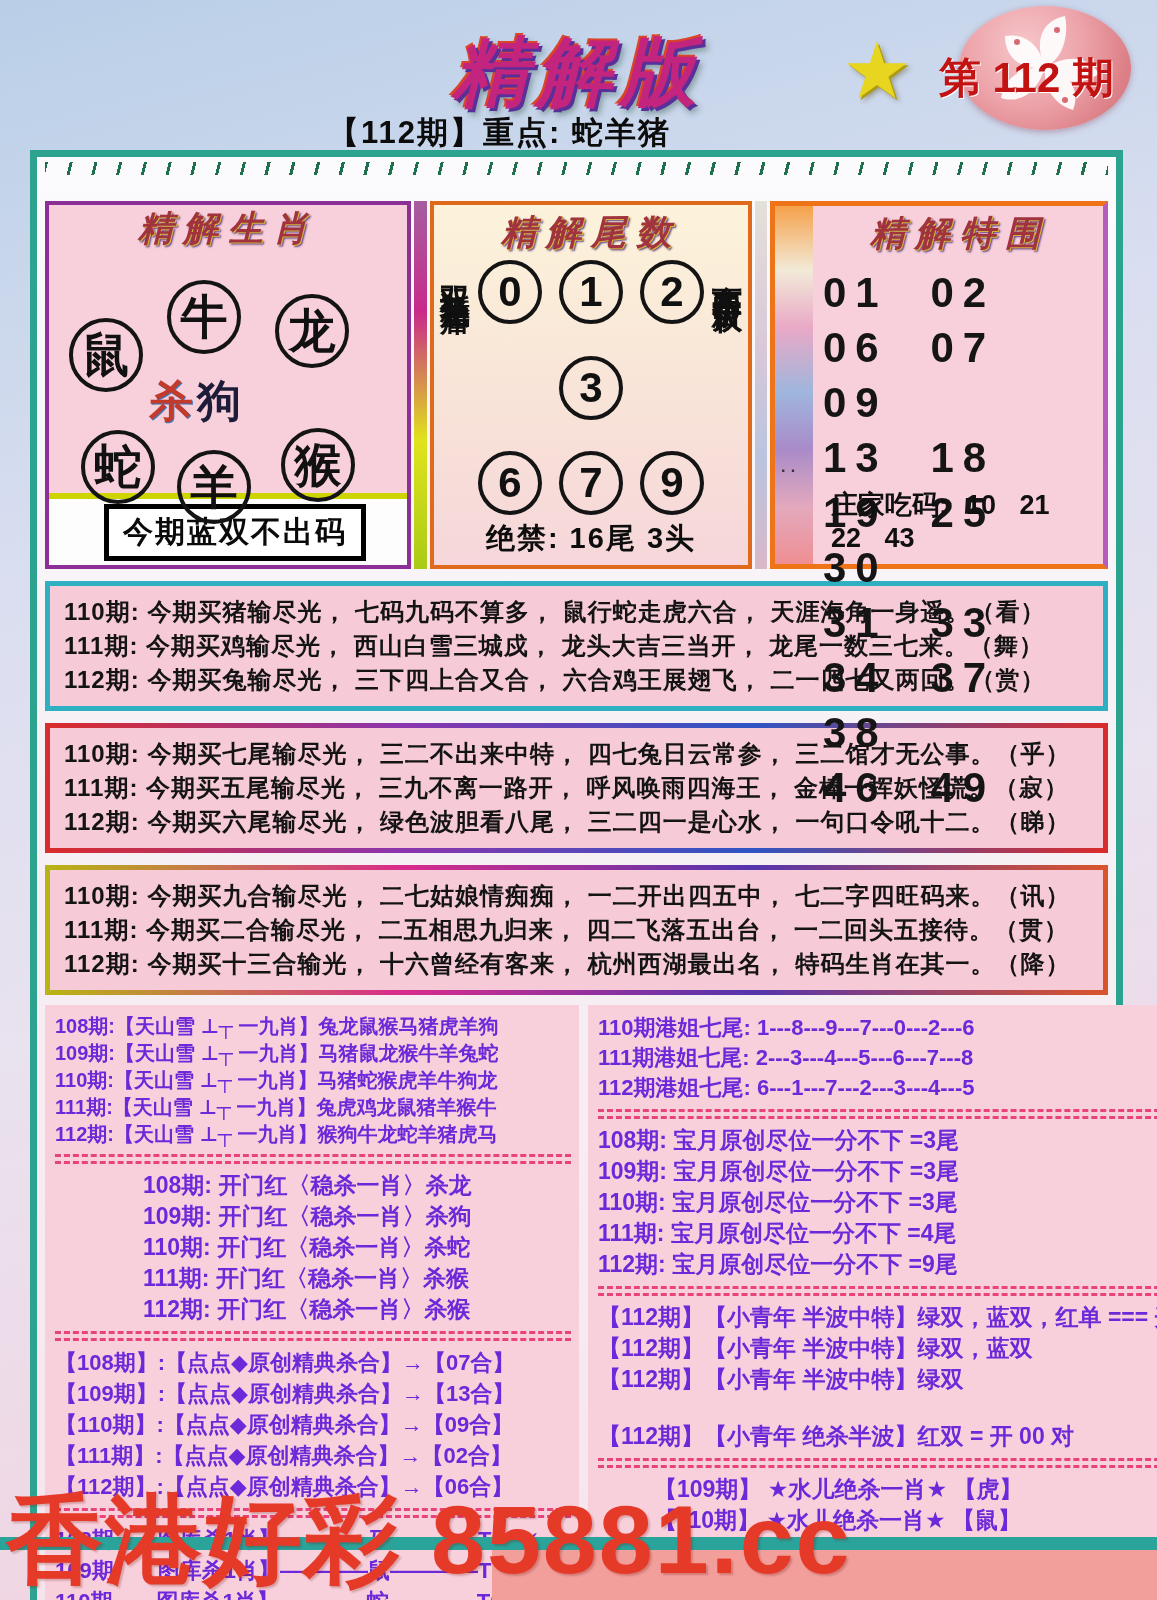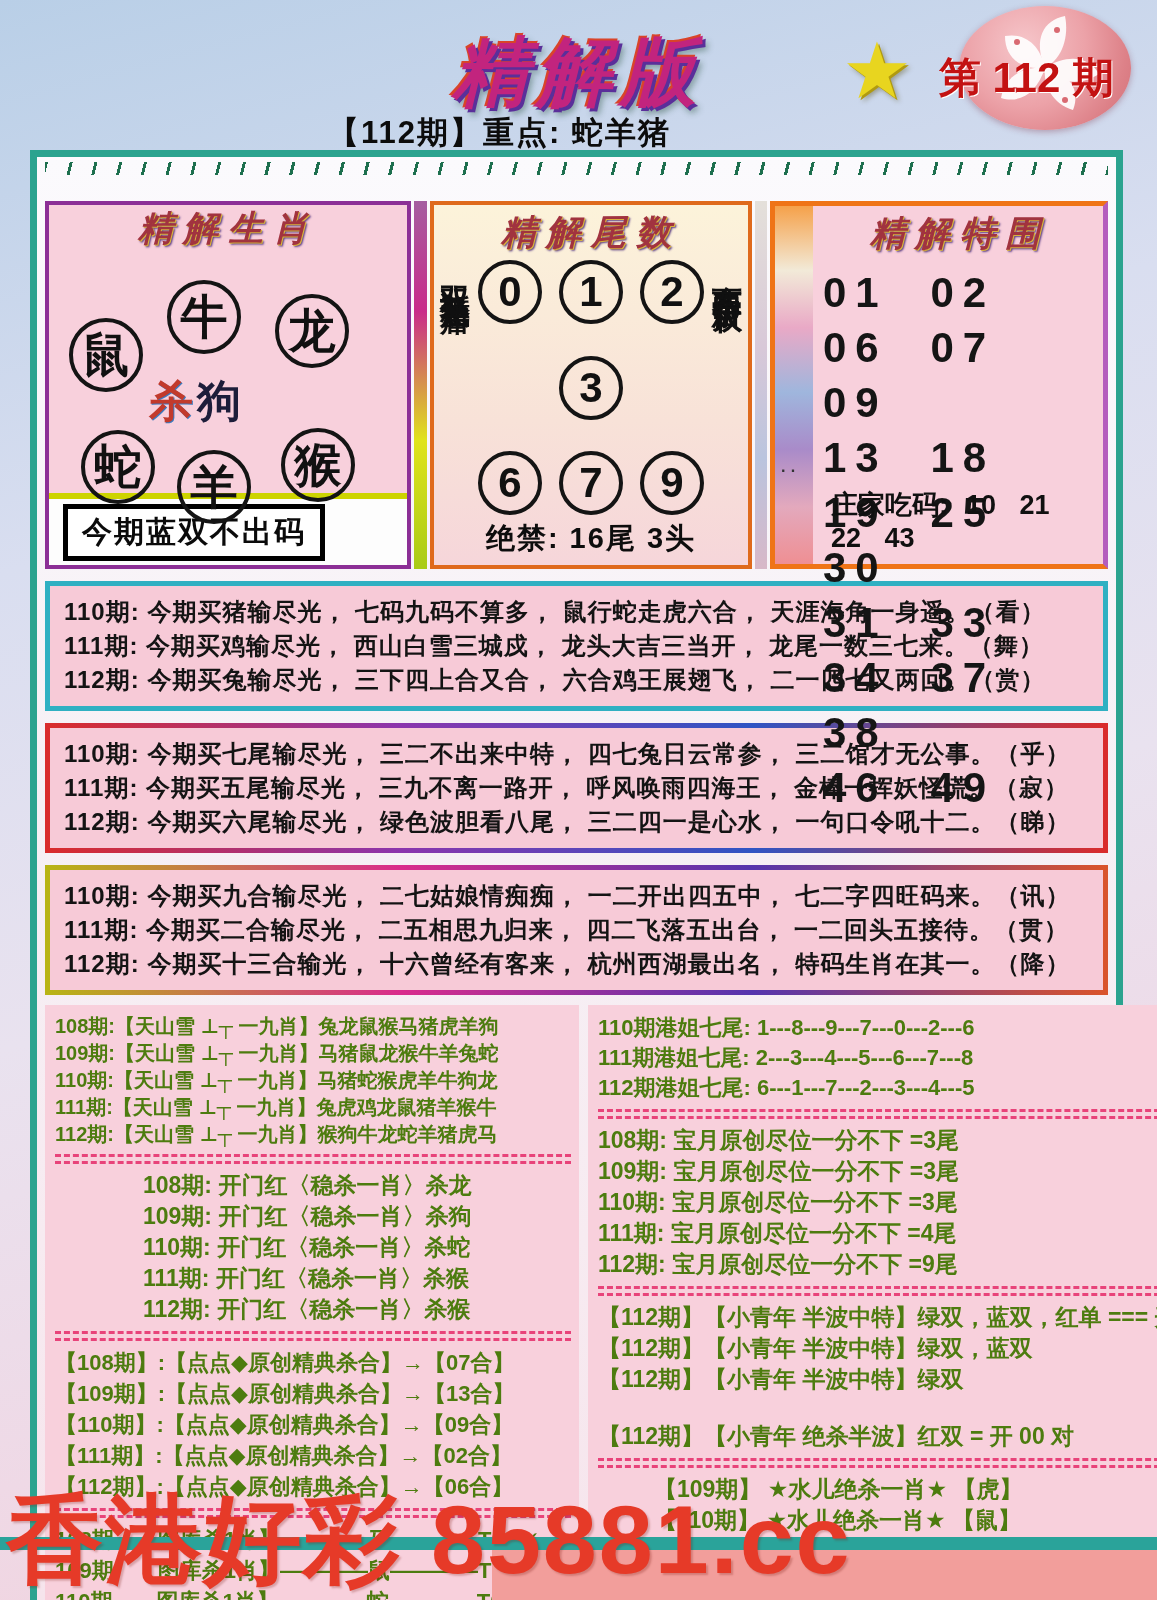--- a/index.html
+++ b/index.html
@@ -42,21 +42,21 @@
   .zbox{width:366px;border:4px solid #8c2f96;background:#f8d0dc;display:flex;flex-direction:column;}
   .zarea{position:relative;flex:1;}
   .zcircle{position:absolute;width:74px;height:74px;border:4px solid #141414;border-radius:50%;
     display:flex;align-items:center;justify-content:center;font-size:47px;font-weight:900;color:#111;box-sizing:border-box;}
   .zc0{left:20px;top:66px;}  .zc1{left:118px;top:28px;}  .zc2{left:226px;top:42px;}
   .zc3{left:32px;top:178px;} .zc4{left:128px;top:198px;} .zc5{left:232px;top:176px;}
   .kill{position:absolute;left:100px;top:120px;font-size:44px;font-weight:900;letter-spacing:4px;}
   .kill .k1{color:#c23a2c;text-shadow:1px 1px 0 #3a7ac0;}
   .kill .k2{color:#1d1d3a;}
   .note-strip{height:66px;background:#fdfdfd;display:flex;align-items:center;padding-left:14px;
-    border-top:6px solid #cdd400;}
+    border-top:6px solid #cdd400;justify-content:center;}
   .note-box{border:5px solid #000;background:#fff;font-size:30px;font-weight:900;color:#0a0a0a;
     padding:3px 14px;letter-spacing:2px;}
 
   .strip1{width:13px;margin:0 3px;background:linear-gradient(180deg,#a55ea0 0%,#c92a8a 30%,#e0e31c 65%,#a9cb16 100%);}
   .strip2{width:12px;margin:0 3px;background:linear-gradient(180deg,#e4e0da 0%,#d8c8d8 40%,#bac4de 70%,#d8b8c8 100%);}
 
   .tbox{width:322px;border:4px solid #df6a1c;background:linear-gradient(180deg,#fcf3da 0%,#f8e2d8 60%,#f6d6da 100%);
     display:flex;flex-direction:column;padding:4px 2px;}
   .tmid{flex:1;display:flex;}
   .vtext{writing-mode:vertical-rl;text-orientation:upright;font-size:30px;font-weight:900;color:#101010;
@@ -80,21 +80,21 @@
   
   .vblock{margin:12px 2px 0 2px;background:#f7cad7;padding:9px 14px;border:5px solid;}
   .vb1{border-color:#2fb0c2;}
   .vb2{border-style:solid;border-width:5px;border-image:linear-gradient(90deg,#d92c2c,#8b35ad,#2f55c4,#d92c2c) 1;}
   .vb3{border-style:solid;border-width:5px;border-image:linear-gradient(90deg,#b8b415,#d92c8c,#5535ad,#d9542c) 1;}
   .vline{font-size:24px;font-weight:900;color:#141414;line-height:34px;letter-spacing:1px;white-space:nowrap;}
 
   
   .bottom{display:grid;grid-template-columns:534px 1fr;gap:9px;margin:10px 2px 0 2px;}
   .col{background:#f8d0dc;padding:8px 8px 10px 10px;}
-  .row{font-weight:900;color:#4d7c0f;white-space:nowrap;}
+  .row{font-weight:900;color:#6d28d9;white-space:nowrap;}
   .r-tianshan{font-size:20px;line-height:27px;}
   .r-kaimen{font-size:23px;line-height:31px;padding-left:88px;}
   .r-diandian{font-size:22px;line-height:31px;}
   .r-tuku{font-size:22px;line-height:31px;}
   .r-gangjie{font-size:22px;line-height:30px;}
   .r-baoyue{font-size:23px;line-height:31px;}
   .r-banbo{font-size:23px;line-height:31px;}
   .r-shuier{font-size:23px;line-height:31px;padding-left:56px;}
   .sep{height:4px;border-top:3px dashed #e8437a;border-bottom:3px dashed #e8437a;margin:6px 0;}
   .gap26{height:26px;}

